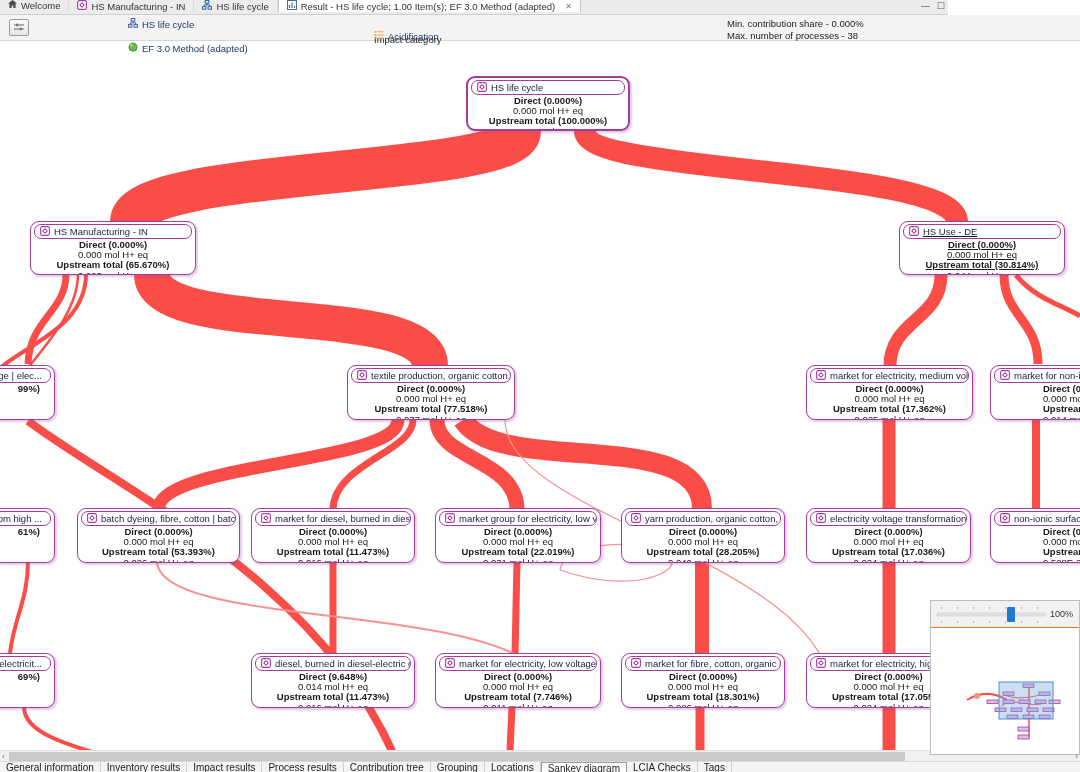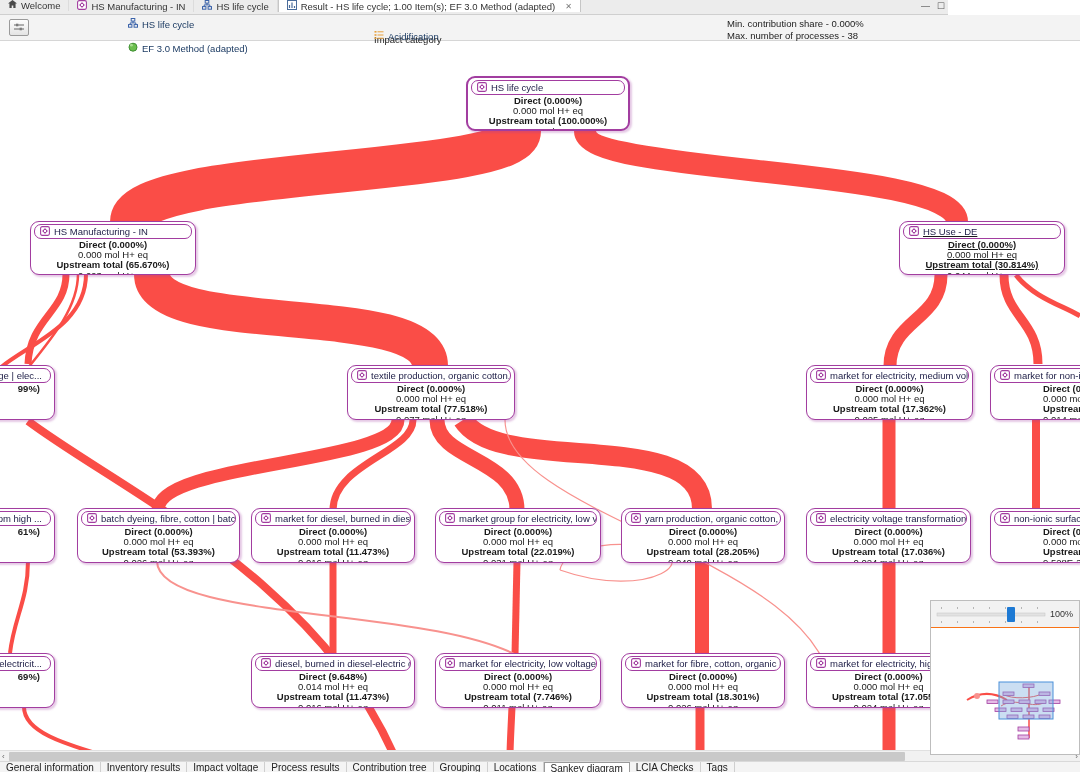--- a/index.html
+++ b/index.html
@@ -487,21 +487,21 @@
 
   <div class="hscroll">
     <span class="harrow" style="left:2px;">‹</span>
     <div class="hthumb"></div>
     <span class="harrow" style="right:2px;">›</span>
   </div>
 
   <div class="btabs" id="btabs">
       <div class="btab">General information</div>
       <div class="btab">Inventory results</div>
-      <div class="btab">Impact voltage</div>
+      <div class="btab">Impact results</div>
       <div class="btab">Process results</div>
       <div class="btab">Contribution tree</div>
       <div class="btab">Grouping</div>
       <div class="btab">Locations</div>
       <div class="btab active">Sankey diagram</div>
       <div class="btab">LCIA Checks</div>
       <div class="btab">Tags</div>
     </div>
 
 </div>

